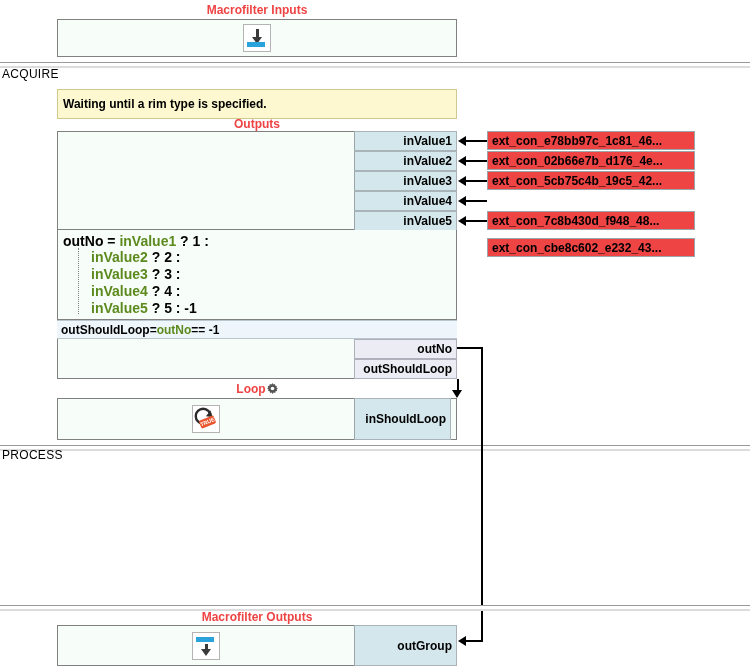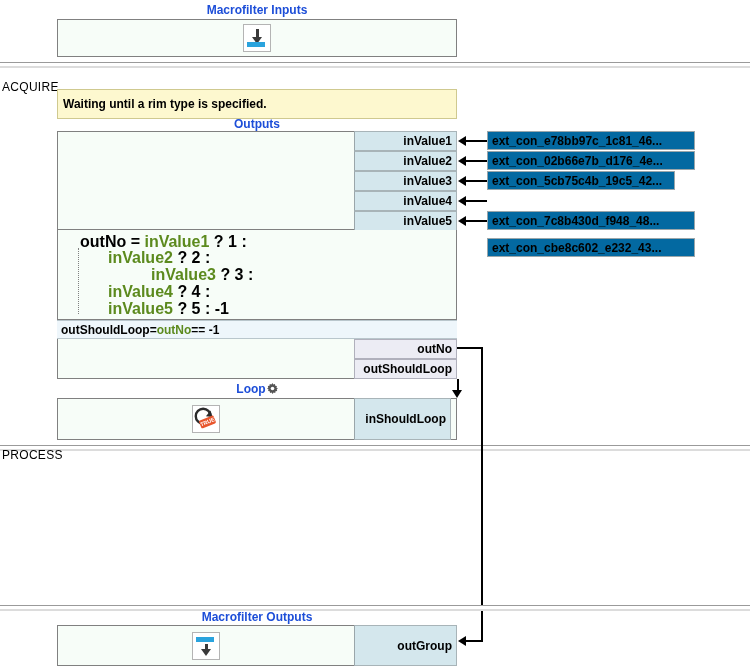--- a/index.html
+++ b/index.html
@@ -32,21 +32,21 @@
     letter-spacing: 0.3px;
     color: #000000;
     white-space: nowrap;
   }
 
   
   .block-title {
     position: absolute;
     font-size: 12px;
     font-weight: bold;
-    color: #1d4ed8;
+    color: #ef4444;
     text-align: center;
     white-space: nowrap;
   }
 
   
   .fbox {
     position: absolute;
     box-sizing: border-box;
     border: 1px solid #808080;
     background: #f7fdf8;
@@ -80,22 +80,22 @@
   }
   .port.out {
     background: #ececf4;
     border: 1px solid #b0b0bc;
   }
 
   
   .formula-expr {
     position: absolute;
     box-sizing: border-box;
-    padding: 2px 0 2px 21px;
-    font-size: 16px;
+    padding: 2px 0 2px 4px;
+    font-size: 14px;
     font-weight: bold;
     color: #000000;
     white-space: nowrap;
     line-height: 15px;
   }
   .ident { color: #5c8a1e; }
   .indent-guide {
     position: absolute;
     border-left: 1px dotted #808080;
   }
@@ -126,21 +126,21 @@
     font-size: 12px;
     font-weight: bold;
     color: #000000;
     white-space: nowrap;
   }
 
   
   .extcon {
     position: absolute;
     box-sizing: border-box;
-    background: #0369a1;
+    background: #ef4444;
     border: 1px solid #9aa6aa;
     display: flex;
     align-items: center;
     padding-left: 4px;
     font-size: 12px;
     font-weight: bold;
     color: #000000;
     white-space: nowrap;
     overflow: hidden;
   }
@@ -231,37 +231,37 @@
   <div class="icon-row">
     <span class="ico-inputs">
       <span class="shaft"></span>
         <span class="head"></span>
         <span class="bar"></span>
     </span>
   </div>
 </div>
 
 <div class="divider" style="top:62px;"></div>
-<div class="section-label" style="top:67px;margin-top:13px;">ACQUIRE</div>
+<div class="section-label" style="top:67px;">ACQUIRE</div>
 
 <div class="warning" style="left:57px; top:89px; width:400px; height:30px;">Waiting until a rim type is specified.</div>
 
 <div class="block-title" style="left:57px; top:117px; width:400px;">Outputs</div>
 
 <div class="fbox" style="left:57px; top:131px; width:400px; height:99px;"></div>
 
 <div class="port" style="left:354px; top:131px; width:103px; height:20px;">inValue1</div>
 <div class="port" style="left:354px; top:151px; width:103px; height:20px;">inValue2</div>
 <div class="port" style="left:354px; top:171px; width:103px; height:20px;">inValue3</div>
 <div class="port" style="left:354px; top:191px; width:103px; height:20px;">inValue4</div>
 <div class="port" style="left:354px; top:211px; width:103px; height:20px;">inValue5</div>
 
 <div class="extcon" style="left:487px; top:131px; width:208px; height:19px;">ext_con_e78bb97c_1c81_46...</div>
 <div class="extcon" style="left:487px; top:151px; width:208px; height:19px;">ext_con_02b66e7b_d176_4e...</div>
-<div class="extcon" style="left:487px; top:171px; width:188px; height:19px;">ext_con_5cb75c4b_19c5_42...</div>
+<div class="extcon" style="left:487px; top:171px; width:208px; height:19px;">ext_con_5cb75c4b_19c5_42...</div>
 <div class="extcon" style="left:487px; top:191px; width:208px; height:19px;margin-top:47px;">ext_con_cbe8c602_e232_43...</div>
 <div class="extcon" style="left:487px; top:211px; width:208px; height:19px;">ext_con_7c8b430d_f948_48...</div>
 
 <div class="wire-h" style="left:466px; top:140px; width:21px;"></div>
 <div class="arrow-left" style="left:458px; top:136px;"></div>
 <div class="wire-h" style="left:466px; top:160px; width:21px;"></div>
 <div class="arrow-left" style="left:458px; top:156px;"></div>
 <div class="wire-h" style="left:466px; top:180px; width:21px;"></div>
 <div class="arrow-left" style="left:458px; top:176px;"></div>
 <div class="wire-h" style="left:466px; top:200px; width:21px;"></div>
@@ -278,21 +278,21 @@
   <span> = </span>
   <span class="ident">inValue1</span>
   <span> ? 1 :</span>
 </div>
 
 <div class="formula-expr" style="left:87px; top:248px;">
   <span class="ident">inValue2</span>
   <span> ? 2 :</span>
 </div>
 
-<div class="formula-expr" style="left:87px; top:265px;margin-left:43px;">
+<div class="formula-expr" style="left:87px; top:265px;">
   <span class="ident">inValue3</span>
   <span> ? 3 :</span>
 </div>
 
 <div class="formula-expr" style="left:87px; top:282px;">
   <span class="ident">inValue4</span>
   <span> ? 4 :</span>
 </div>
 
 <div class="formula-expr" style="left:87px; top:299px;">

